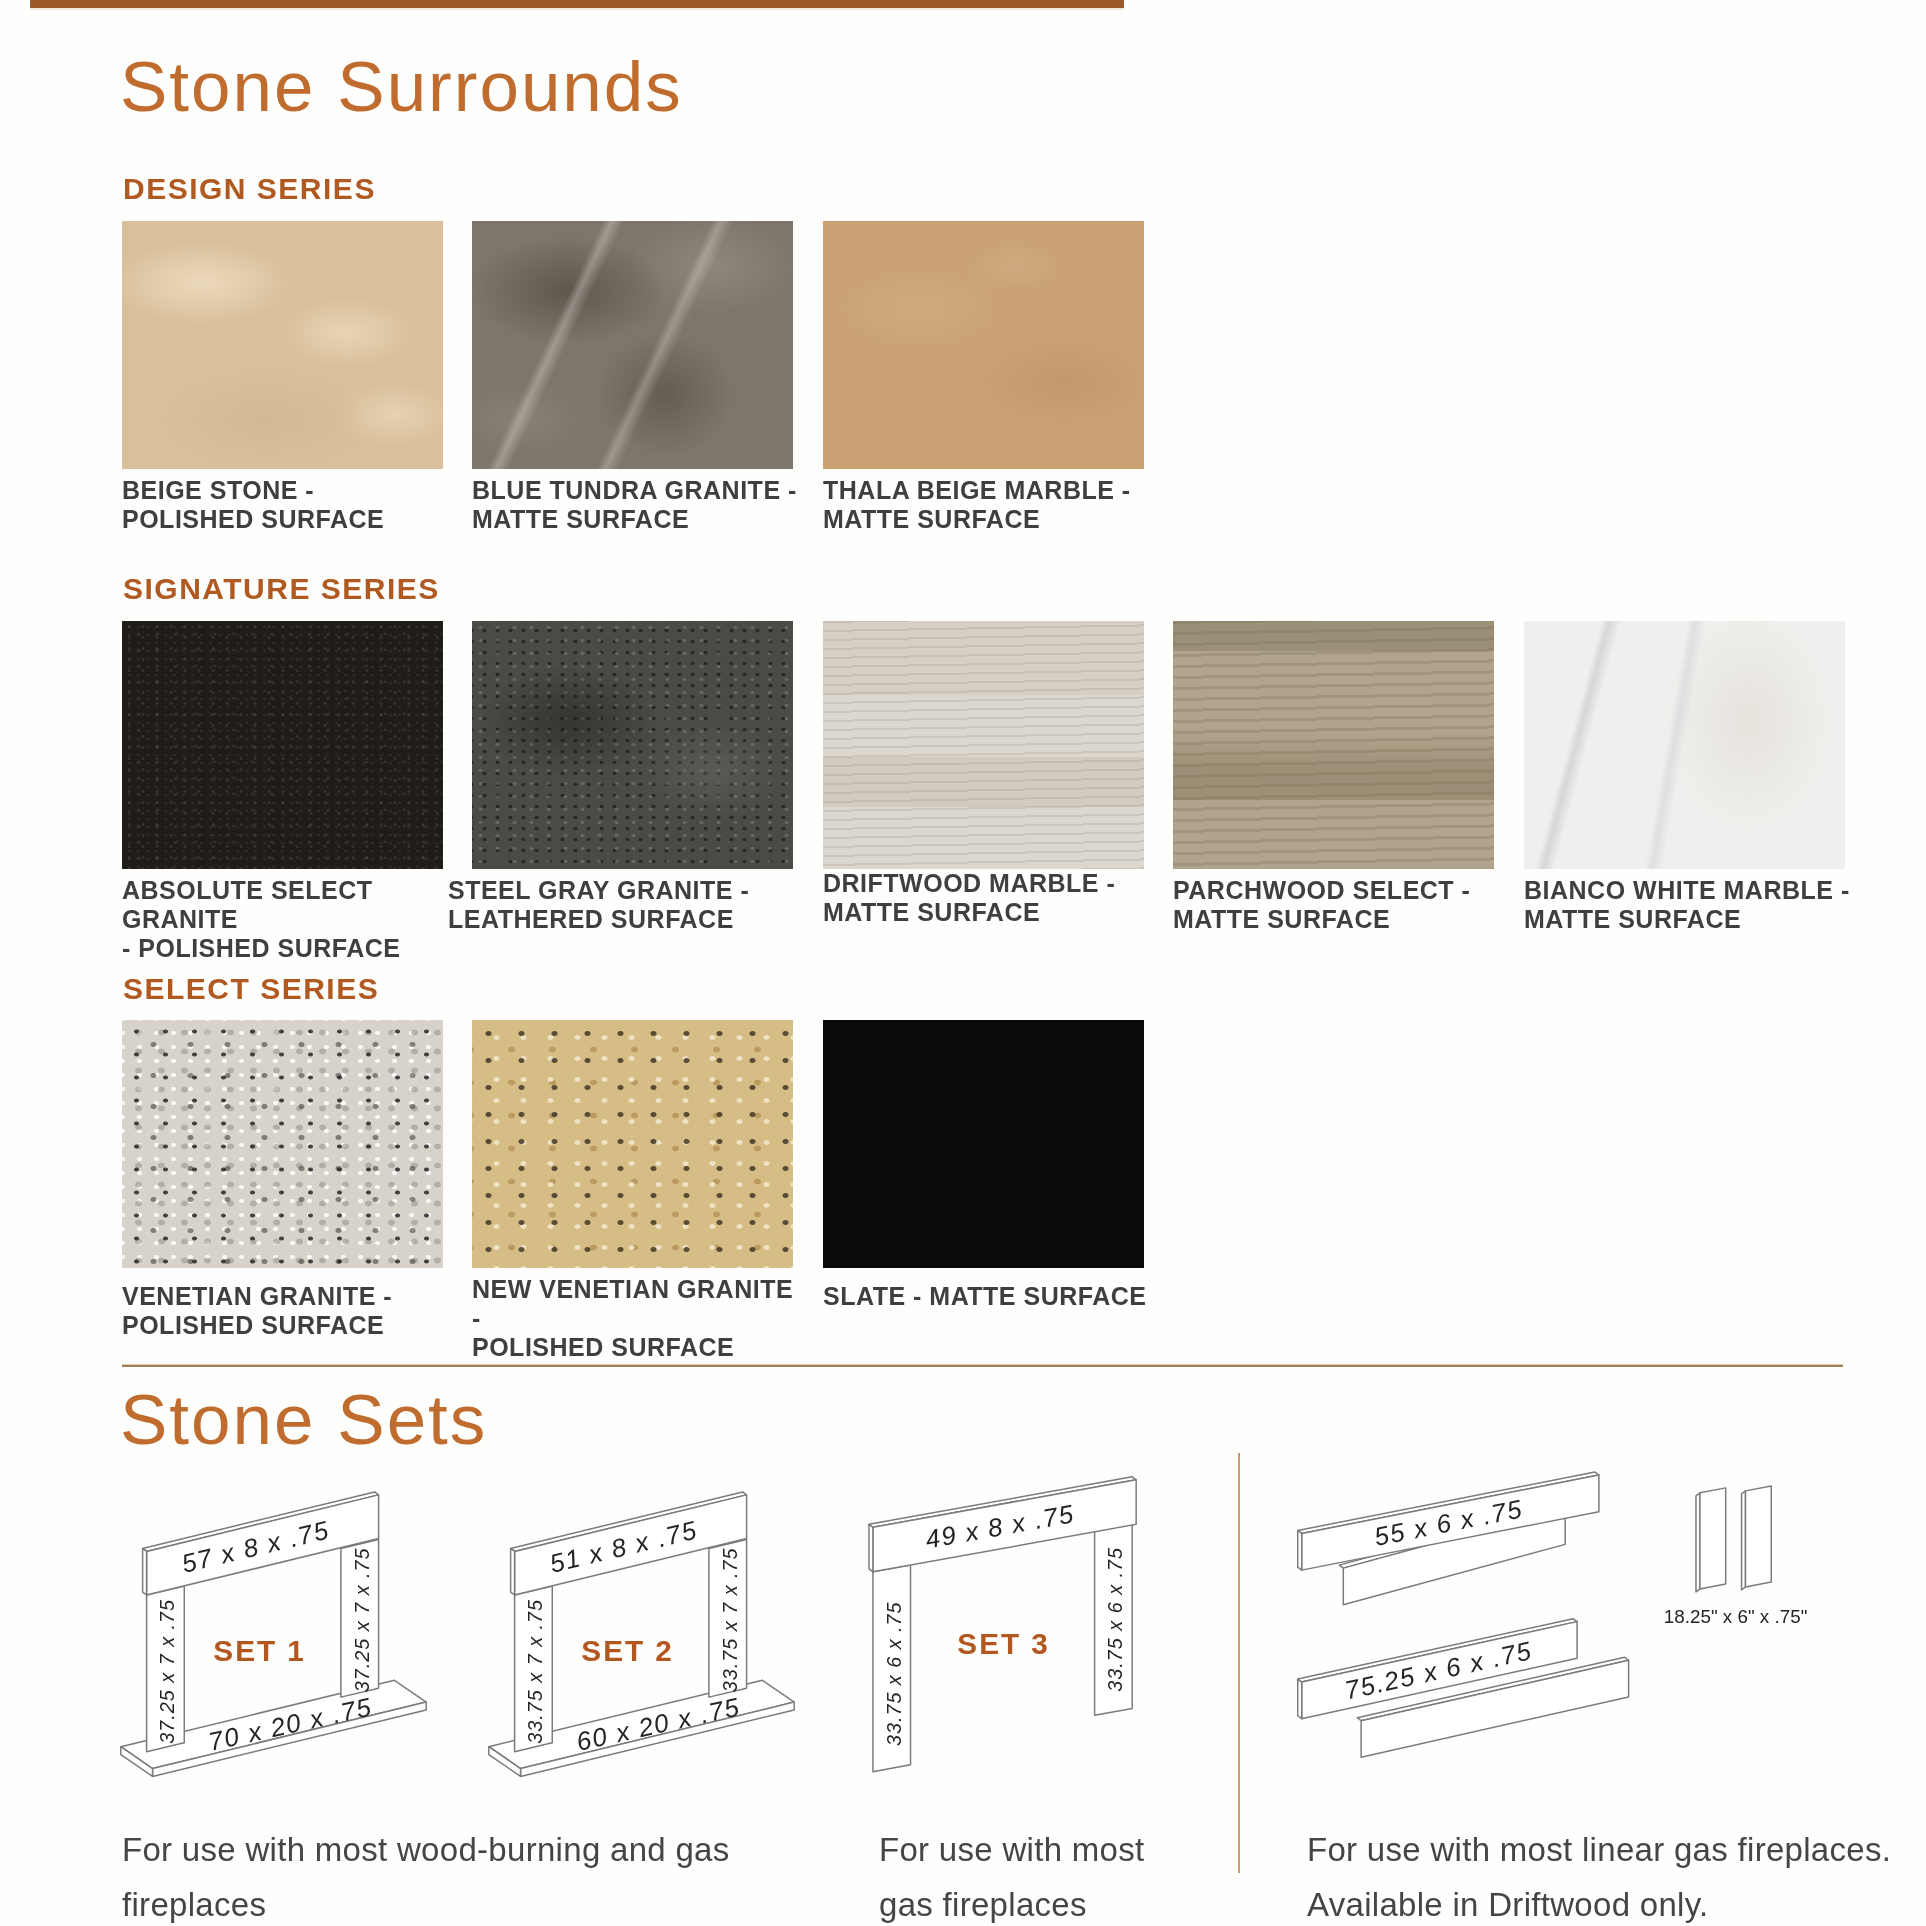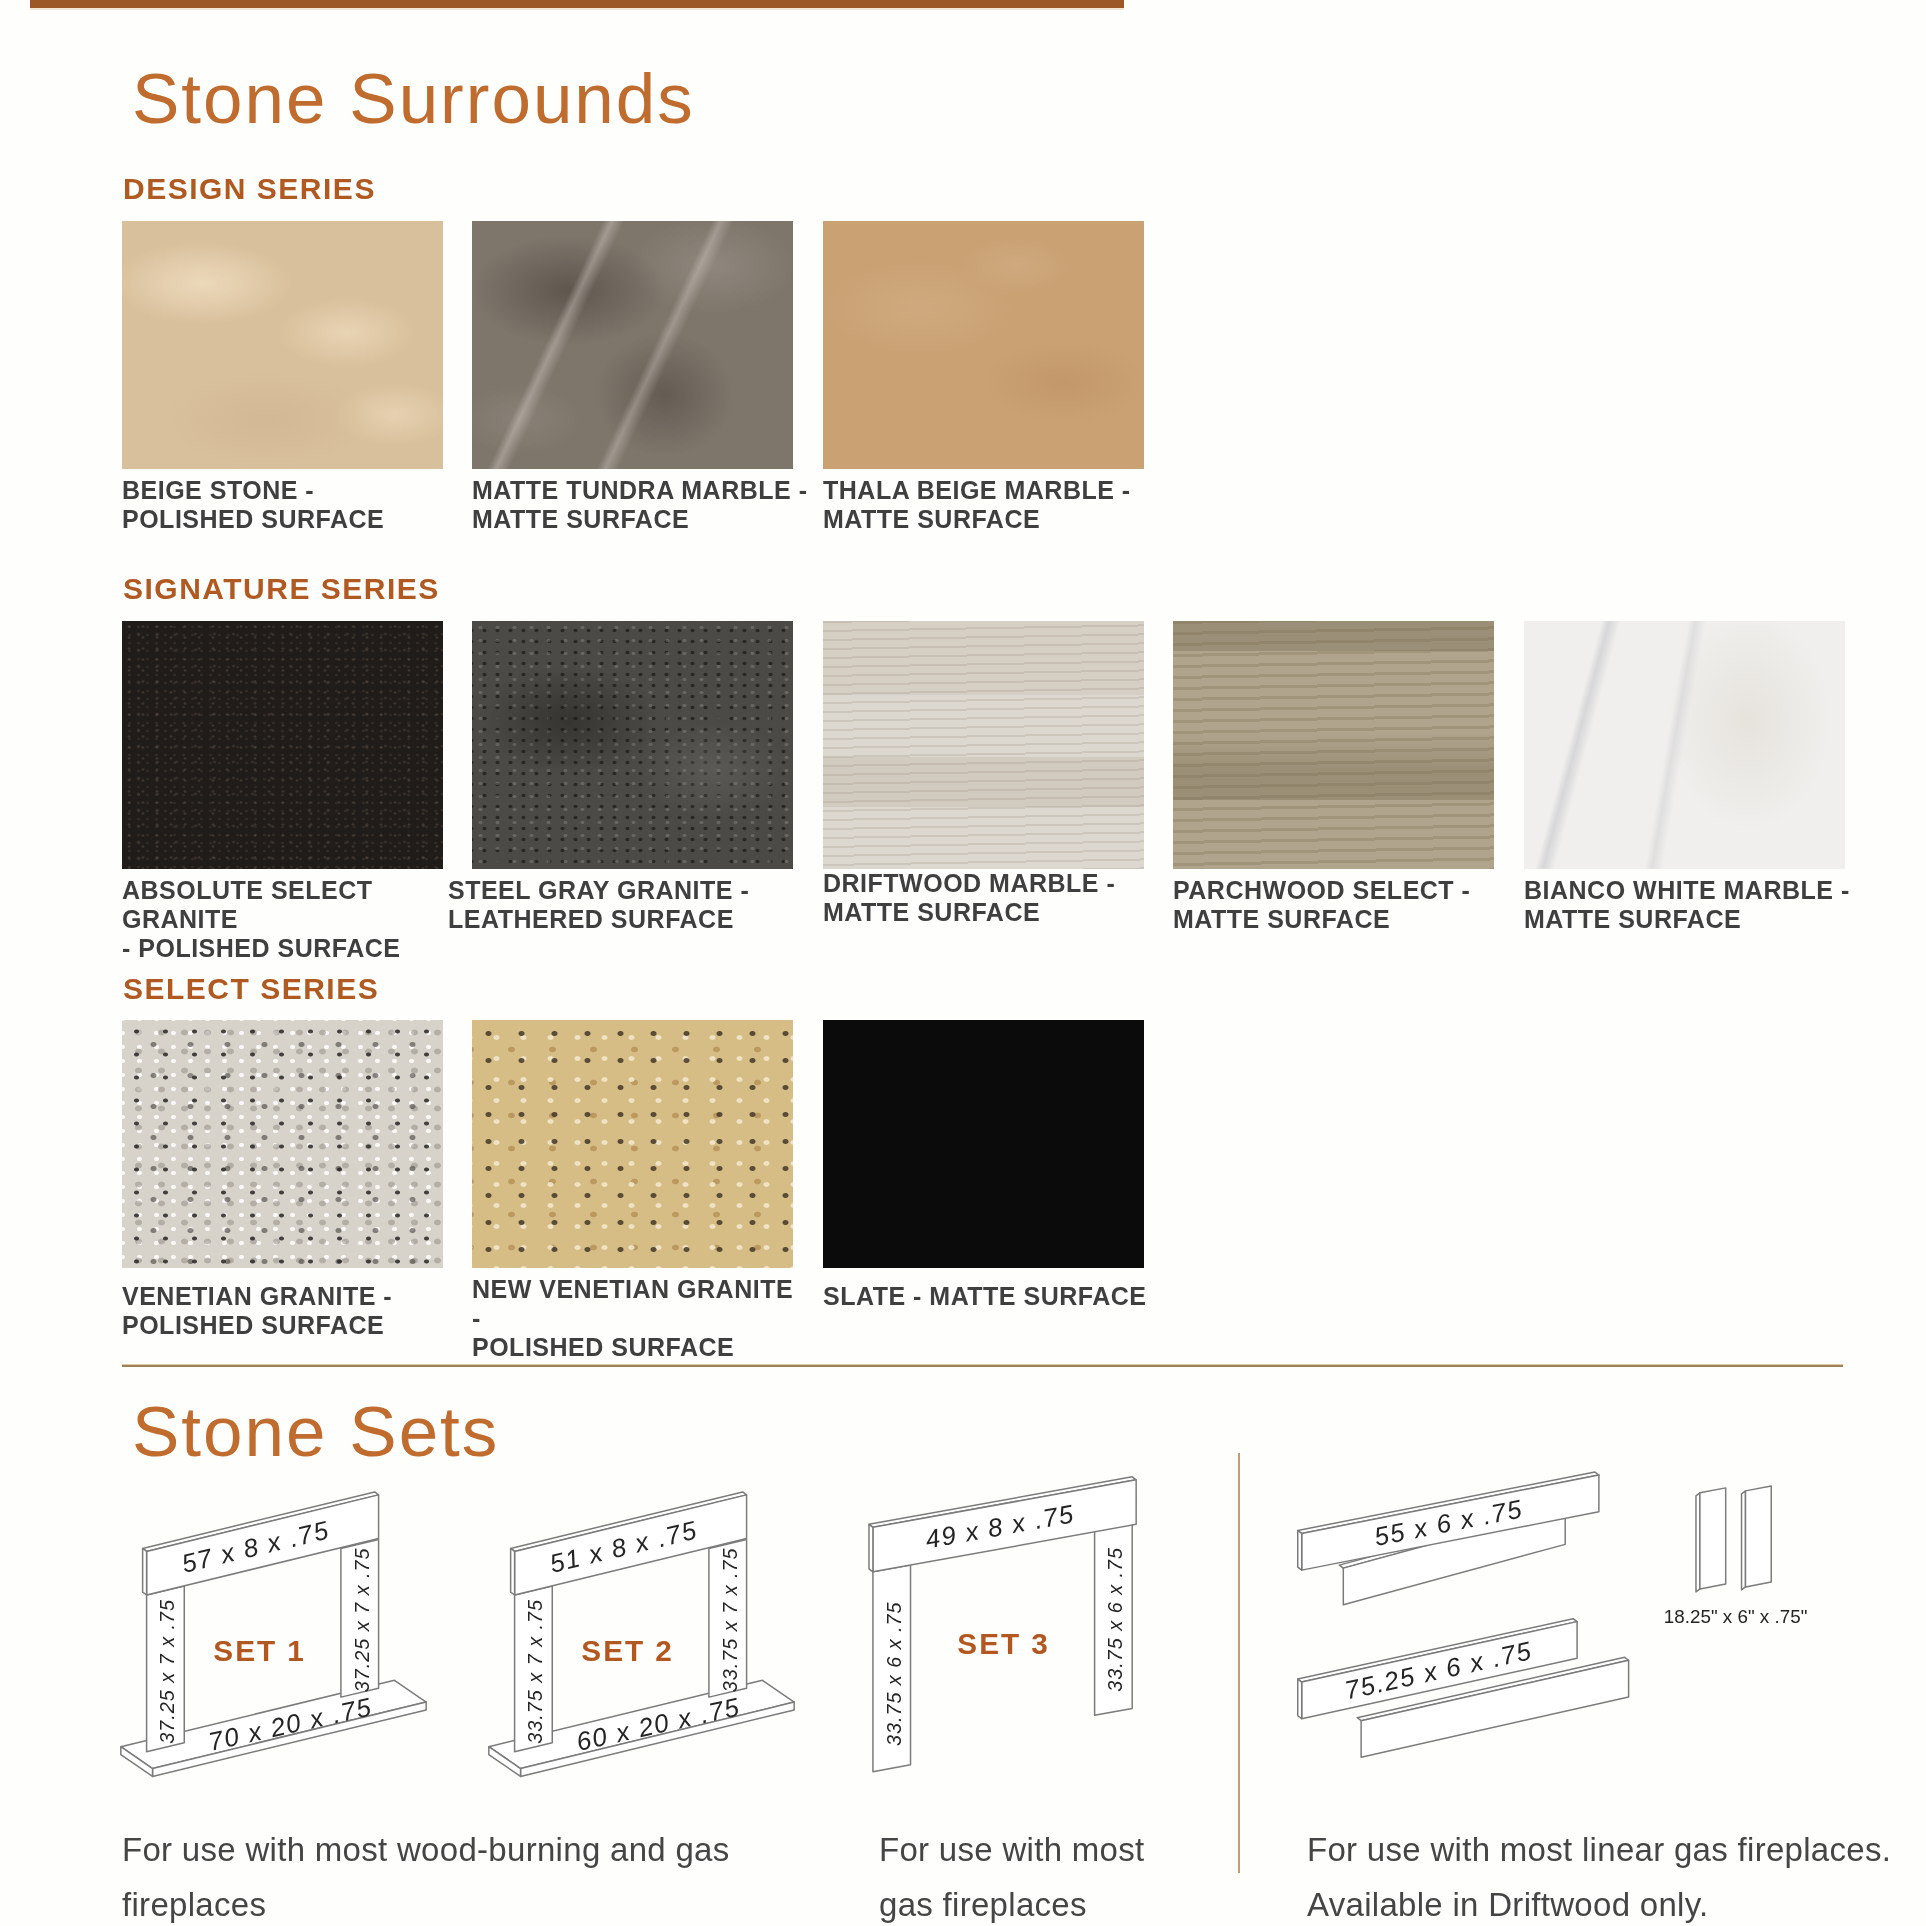--- a/index.html
+++ b/index.html
@@ -2,21 +2,21 @@
 <html><head>
 <meta charset="utf-8">
 <style>
   html,body{margin:0;padding:0;background:#fefefc;}
   .page{
     position:relative;width:1927px;height:1927px;background:#fefefc;overflow:hidden;
     font-family:"Liberation Sans",sans-serif;
   }
   .top-bar{position:absolute;left:30px;top:0;width:1094px;height:8px;background:#9d5827;border-bottom:2px solid #f0e7d8;}
   .page-title{
-    position:absolute;left:120px;margin:12px;font-size:71px;font-weight:400;color:#c06c2e;
+    position:absolute;left:120px;margin:0;font-size:71px;font-weight:400;color:#c06c2e;
     letter-spacing:2px;line-height:1;white-space:nowrap;
   }
   .title-1{top:51px;}
   .title-2{top:1384px;}
   .series-heading{
     position:absolute;left:123px;font-size:30px;font-weight:bold;color:#b05a22;
     letter-spacing:1.5px;line-height:1;white-space:nowrap;text-align:center;
   }
   .swatch{position:absolute;width:321px;height:248px;background:#ccc;}
   .swatch-label{
@@ -131,21 +131,21 @@
 
   <div class="series-heading" style="top:174px">DESIGN SERIES</div>
   <div class="swatch" style="left:122px;top:221px" data-texture="beige-stone"></div>
   <div class="swatch" style="left:472px;top:221px" data-texture="blue-tundra"></div>
   <div class="swatch" style="left:823px;top:221px" data-texture="thala-beige"></div>
   <div class="swatch-label" style="left:122px;top:476px">
     <div>BEIGE STONE -</div>
     <div>POLISHED SURFACE</div>
   </div>
   <div class="swatch-label" style="left:472px;top:476px">
-    <div>MATTE TUNDRA MARBLE -</div>
+    <div>BLUE TUNDRA GRANITE -</div>
     <div>MATTE SURFACE</div>
   </div>
   <div class="swatch-label" style="left:823px;top:476px">
     <div>THALA BEIGE MARBLE -</div>
     <div>MATTE SURFACE</div>
   </div>
 
   <div class="series-heading" style="top:574px">SIGNATURE SERIES</div>
   <div class="swatch" style="left:122px;top:621px" data-texture="absolute-black"></div>
   <div class="swatch" style="left:472px;top:621px" data-texture="steel-gray"></div>

